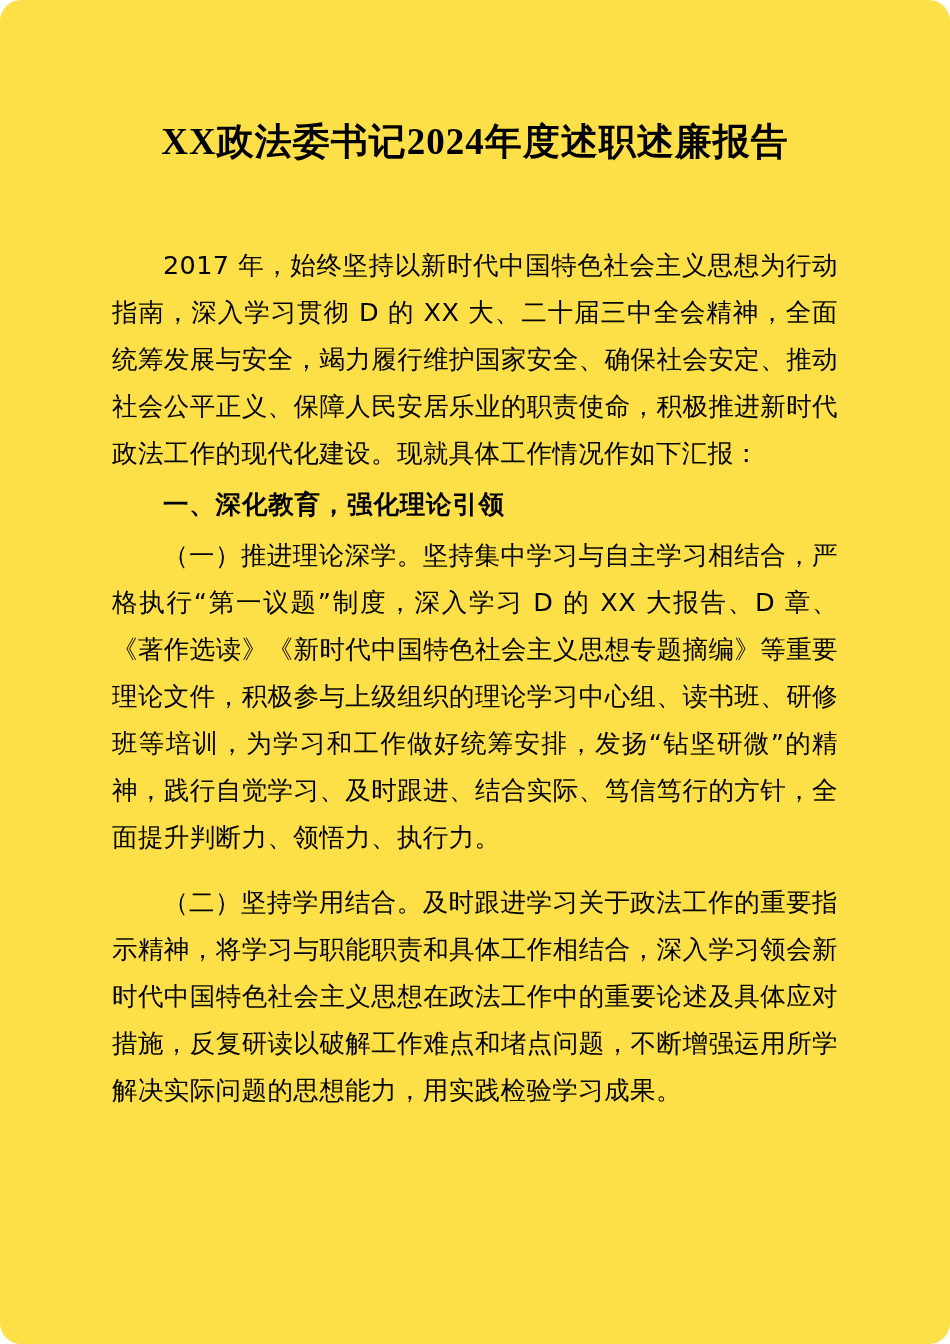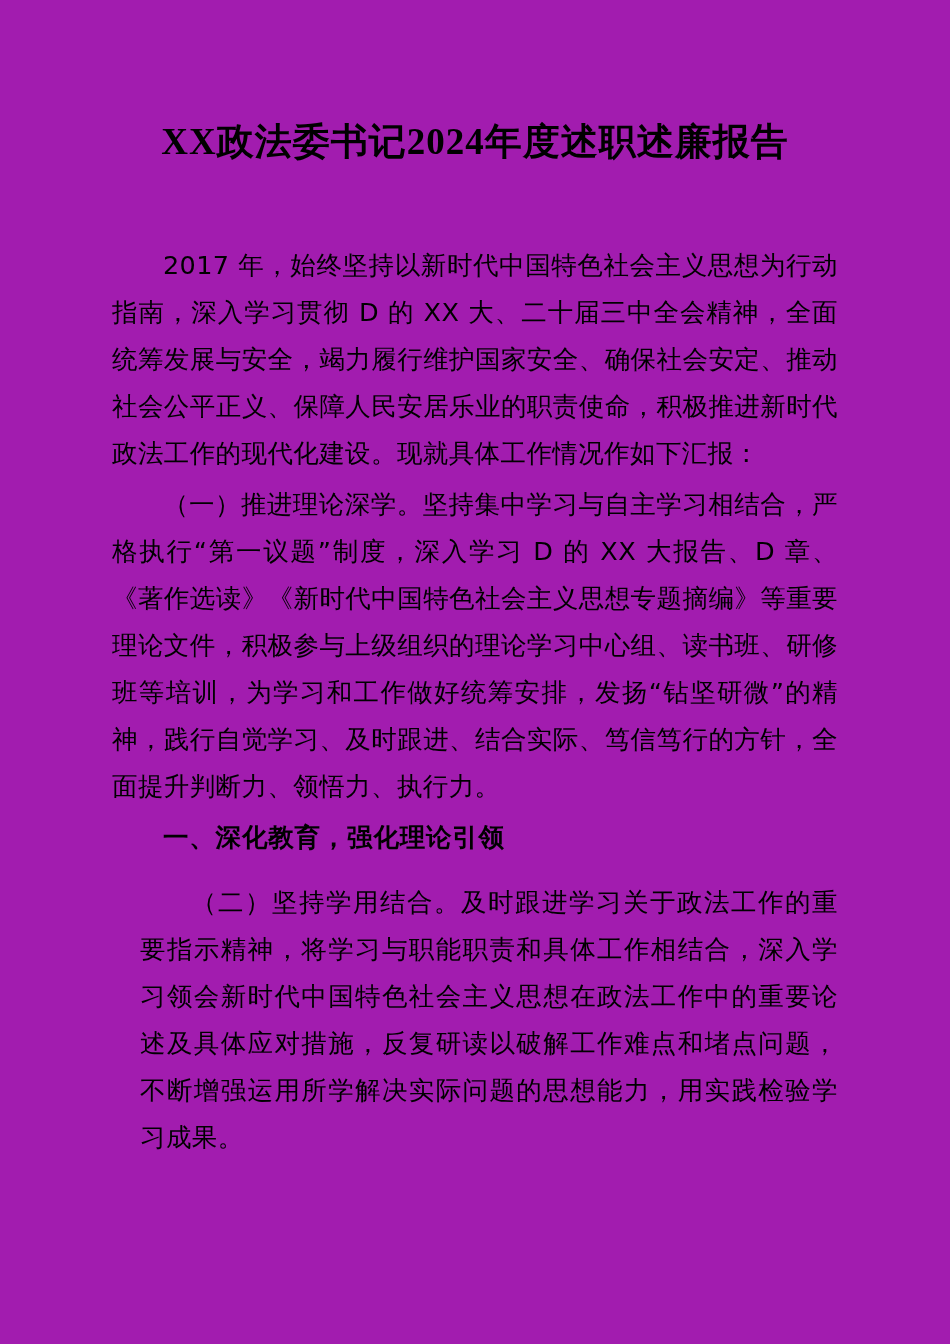--- a/index.html
+++ b/index.html
@@ -12,22 +12,23 @@
     height: 1344px;
     font-family: "Liberation Serif", "DejaVu Serif", serif;
     color: #000000;
     overflow: hidden;
   }
   .page {
     width: 950px;
     height: 1344px;
     box-sizing: border-box;
     padding: 100px 112px 60px 112px;
-    background: #a21caf;
+    background: #fde047;
     position: relative;
+    border-radius: 21px;
   }
   .doc-title {
     font-family: "Liberation Serif", "DejaVu Serif", serif;
     font-size: 37px;
     font-weight: bold;
     text-align: center;
     letter-spacing: 1px;
     line-height: 1.3;
     margin: 18px 0 0 0;
   }
@@ -43,35 +44,34 @@
     margin: 0 0 4px 0;
     text-indent: 2em;
     letter-spacing: 0.4px;
   }
   p.para.heading {
     font-weight: bold;
     letter-spacing: 0.8px;
   }
   p.para.spaced {
     margin-top: 18px;
-    margin-left: 28px;
   }
 </style>
 </head>
 <body>
 
 <div class="page">
 
   <h1 class="doc-title">XX政法委书记2024年度述职述廉报告</h1>
 
   <div class="body-block">
 
     <p class="para">2017 年，始终坚持以新时代中国特色社会主义思想为行动指南，深入学习贯彻 D 的 XX 大、二十届三中全会精神，全面统筹发展与安全，竭力履行维护国家安全、确保社会安定、推动社会公平正义、保障人民安居乐业的职责使命，积极推进新时代政法工作的现代化建设。现就具体工作情况作如下汇报：</p>
 
+    <p class="para heading">一、深化教育，强化理论引领</p>
+
     <p class="para">（一）推进理论深学。坚持集中学习与自主学习相结合，严格执行“第一议题”制度，深入学习 D 的 XX 大报告、D 章、《著作选读》《新时代中国特色社会主义思想专题摘编》等重要理论文件，积极参与上级组织的理论学习中心组、读书班、研修班等培训，为学习和工作做好统筹安排，发扬“钻坚研微”的精神，践行自觉学习、及时跟进、结合实际、笃信笃行的方针，全面提升判断力、领悟力、执行力。</p>
-
-    <p class="para heading">一、深化教育，强化理论引领</p>
 
     <p class="para spaced">（二）坚持学用结合。及时跟进学习关于政法工作的重要指示精神，将学习与职能职责和具体工作相结合，深入学习领会新时代中国特色社会主义思想在政法工作中的重要论述及具体应对措施，反复研读以破解工作难点和堵点问题，不断增强运用所学解决实际问题的思想能力，用实践检验学习成果。</p>
 
   </div>
 
 </div>
 
 </body></html>

